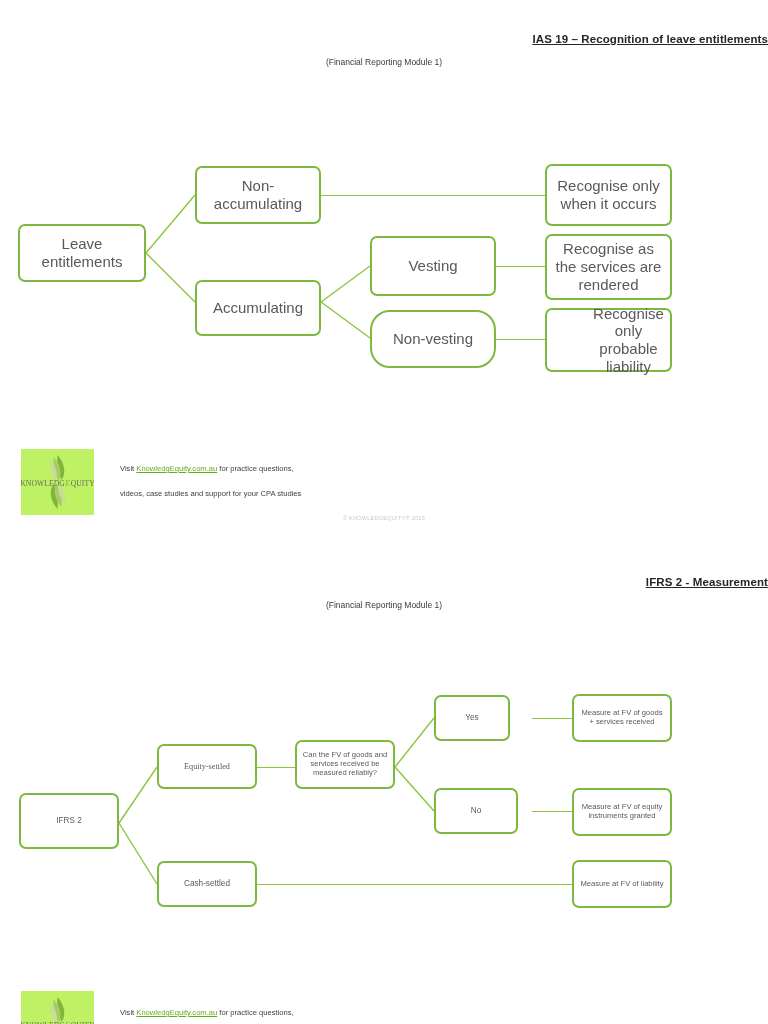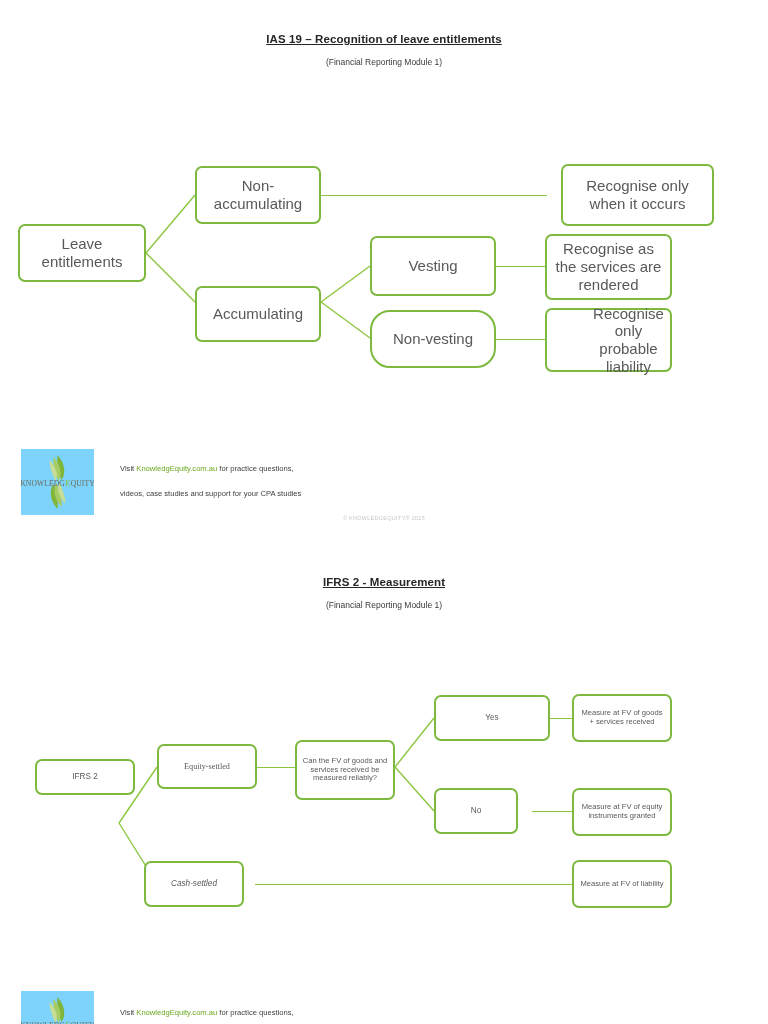--- a/index.html
+++ b/index.html
@@ -20,21 +20,21 @@
     position: absolute;
     left: 0; top: 0;
     width: 768px;
     height: 1024px;
   }
 
   
   .doc-title {
     position: absolute;
     width: 100%;
-    text-align: center;
+    text-align: right;
     font-weight: bold;
     font-size: 11.5px;
     color: #262626;
     text-decoration: underline;
     letter-spacing: .1px;
   }
   .doc-subtitle {
     position: absolute;
     width: 100%;
     text-align: center;
@@ -75,30 +75,31 @@
     width: 768px;
     height: 1024px;
     pointer-events: none;
     z-index: 1;
   }
 
   
   .footer-logo {
     position: absolute;
     box-sizing: border-box;
-    background: #7dd3fc;
+    background: #bef264;
   }
   .footer-text {
     position: absolute;
     font-size: 7.6px;
     color: #404040;
     line-height: 1.25;
   }
   .footer-link {
     color: #6AA81E;
+    text-decoration: underline;
     margin-top: 36px;
   }
   .copyright {
     position: absolute;
     width: 100%;
     text-align: center;
     font-size: 5.4px;
     color: #c6c6c6;
     letter-spacing: .35px;
   }
@@ -129,33 +130,33 @@
   <div class="doc-subtitle" style="top:57px;">(Financial Reporting Module 1)</div>
 
   <div class="node lg" style="left:18px; top:224px; width:128px; height:58px;">
     <span>Leave entitlements</span>
   </div>
 
   <div class="node lg" style="left:195px; top:166px; width:126px; height:58px;">
     <span>Non-accumulating</span>
   </div>
 
-  <div class="node lg" style="left:195px; top:286px; width:126px; height:56px;">
+  <div class="node lg" style="left:195px; top:280px; width:126px; height:56px;">
     <span>Accumulating</span>
   </div>
 
   <div class="node lg" style="left:370px; top:236px; width:126px; height:60px;">
     <span>Vesting</span>
   </div>
 
   <div class="node lg" style="left:370px; top:310px; width:126px; height:58px;border-radius:20px;">
     <span>Non-vesting</span>
   </div>
 
-  <div class="node lg" style="left:545px; top:164px; width:153px; height:62px;margin-left:16px;">
+  <div class="node lg" style="left:545px; top:164px; width:127px; height:62px;">
     <span>Recognise only when it occurs</span>
   </div>
 
   <div class="node lg" style="left:545px; top:234px; width:127px; height:66px;">
     <span>Recognise as the services are rendered</span>
   </div>
 
   <div class="node lg" style="left:545px; top:308px; width:127px; height:64px;padding-left:40px;">
     <span>Recognise only probable liability</span>
   </div>
@@ -184,37 +185,37 @@
     <span>Visit </span><span class="footer-link">KnowledgEquity.com.au</span><span> for practice questions,</span>
   </div>
 
   <div class="footer-text" style="left:120px; top:489px; width:340px;">videos, case studies and support for your CPA studies</div>
 
   <div class="copyright" style="top:515px;">© KNOWLEDGEQUITY® 2015</div>
 
   <div class="doc-title" style="top:576px;">IFRS 2 - Measurement</div>
   <div class="doc-subtitle" style="top:600px;">(Financial Reporting Module 1)</div>
 
-  <div class="node sm" style="left:19px; top:759px; width:100px; height:36px;margin-left:16px;">
+  <div class="node sm" style="left:19px; top:793px; width:100px; height:56px;">
     <span>IFRS 2</span>
   </div>
 
   <div class="node sm" style="left:157px; top:744px; width:100px; height:45px;font-family:Liberation Serif, serif;">
     <span>Equity-settled</span>
   </div>
 
-  <div class="node sm" style="left:144px; top:861px; width:100px; height:46px;font-style:italic;">
+  <div class="node sm" style="left:157px; top:861px; width:100px; height:46px;">
     <span>Cash-settled</span>
   </div>
 
-  <div class="node xs" style="left:295px; top:740px; width:100px; height:60px;">
+  <div class="node xs" style="left:295px; top:740px; width:100px; height:49px;">
     <span>Can the FV of goods and services received be measured reliably?</span>
   </div>
 
-  <div class="node sm" style="left:434px; top:695px; width:116px; height:46px;">
+  <div class="node sm" style="left:434px; top:695px; width:76px; height:46px;">
     <span>Yes</span>
   </div>
 
   <div class="node sm" style="left:434px; top:788px; width:84px; height:46px;">
     <span>No</span>
   </div>
 
   <div class="node xs" style="left:572px; top:694px; width:100px; height:48px;">
     <span>Measure at FV of goods + services received</span>
   </div>

